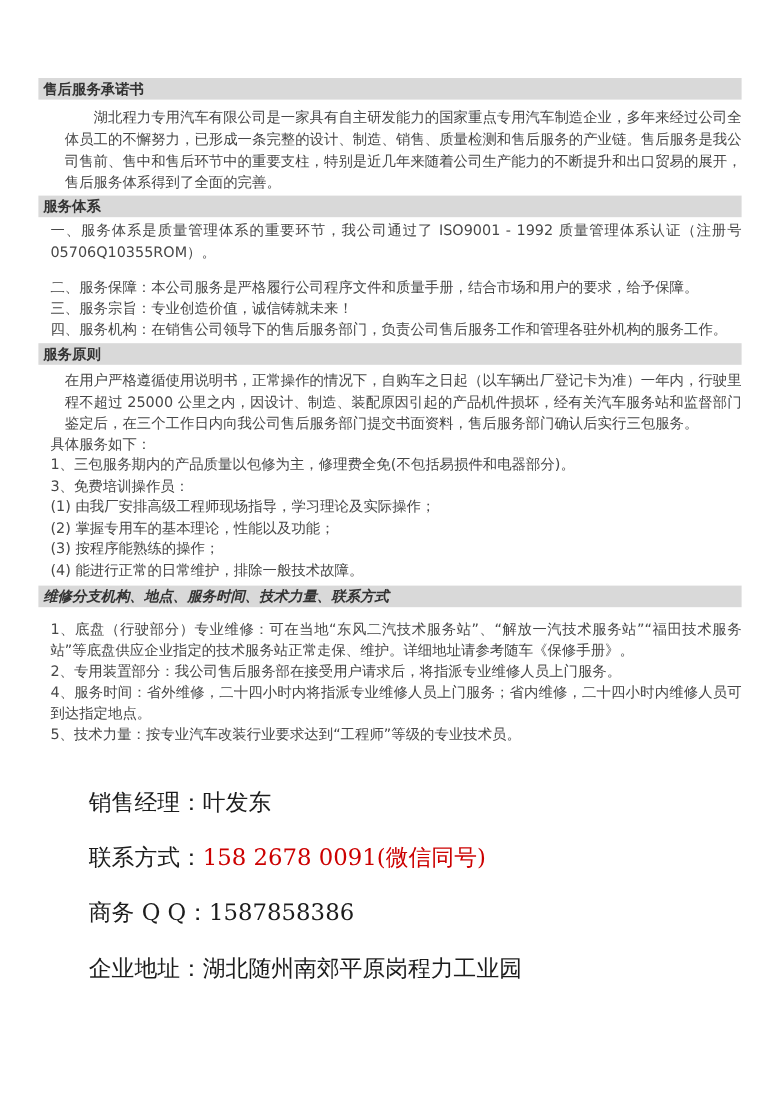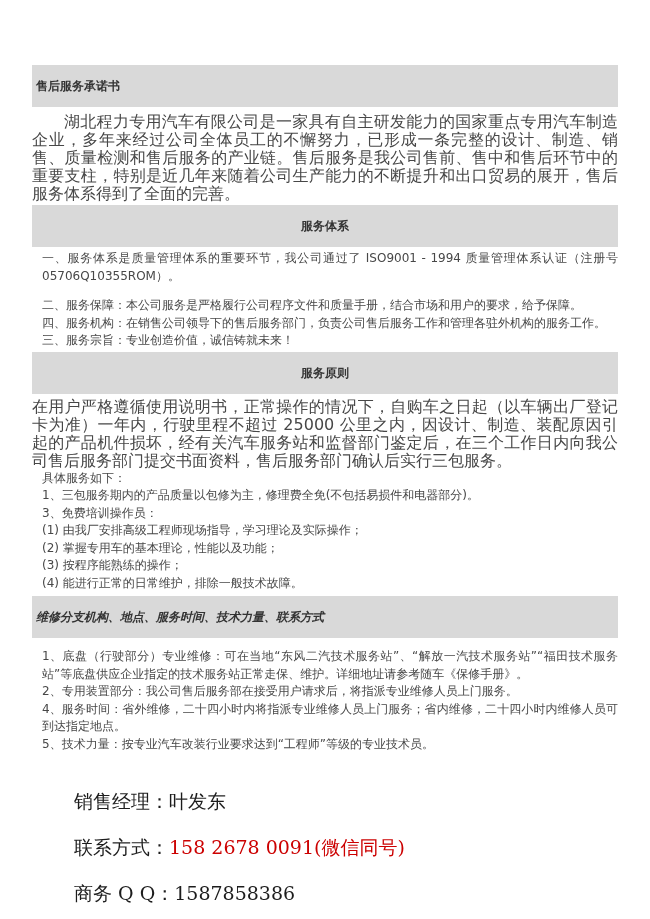--- a/index.html
+++ b/index.html
@@ -13,29 +13,29 @@
     font-family: "DejaVu Sans", "Liberation Sans", sans-serif;
     color: #474747;
     overflow: hidden;
   }
   .sec-bar {
     background: #d9d9d9;
     color: #333333;
     font-weight: bold;
     font-size: 12px;
     line-height: 14px;
-    padding: 14px 4px;
+    padding: 2px 4px;
     margin: 0;
   }
-  .sec-bar.mt-sm { margin-top: 2px; text-align: center; }
+  .sec-bar.mt-sm { margin-top: 2px; }
   .sec-bar.mt-md { margin-top: 4px; font-style: italic; }
   .para {
-    font-size: 16px;
+    font-size: 12px;
     line-height: 18px;
-    margin: 6px 0 0 0;
+    margin: 6px 0 0 22px;
     text-align: justify;
     color: #474747;
   }
   .para.indent { text-indent: 2em; }
   .para.mt-xs { margin-top: 4px; }
   .line {
     font-size: 12px;
     line-height: 17.5px;
     margin: 0 0 0 10px;
     text-align: justify;
@@ -55,24 +55,24 @@
 </style>
 </head>
 <body>
 
 <div class="page">
 
   <div class="sec-bar">售后服务承诺书</div>
   <p class="para indent">湖北程力专用汽车有限公司是一家具有自主研发能力的国家重点专用汽车制造企业，多年来经过公司全体员工的不懈努力，已形成一条完整的设计、制造、销售、质量检测和售后服务的产业链。售后服务是我公司售前、售中和售后环节中的重要支柱，特别是近几年来随着公司生产能力的不断提升和出口贸易的展开，售后服务体系得到了全面的完善。</p>
 
   <div class="sec-bar mt-sm">服务体系</div>
-  <p class="line first gap-after">一、服务体系是质量管理体系的重要环节，我公司通过了 ISO9001 - 1994 质量管理体系认证（注册号 05706Q10355ROM）。</p>
+  <p class="line first gap-after">一、服务体系是质量管理体系的重要环节，我公司通过了 ISO9001 - 1992 质量管理体系认证（注册号 05706Q10355ROM）。</p>
   <p class="line">二、服务保障：本公司服务是严格履行公司程序文件和质量手册，结合市场和用户的要求，给予保障。</p>
+  <p class="line">三、服务宗旨：专业创造价值，诚信铸就未来！</p>
   <p class="line">四、服务机构：在销售公司领导下的售后服务部门，负责公司售后服务工作和管理各驻外机构的服务工作。</p>
-  <p class="line">三、服务宗旨：专业创造价值，诚信铸就未来！</p>
 
   <div class="sec-bar mt-sm">服务原则</div>
   <p class="para mt-xs">在用户严格遵循使用说明书，正常操作的情况下，自购车之日起（以车辆出厂登记卡为准）一年内，行驶里程不超过 25000 公里之内，因设计、制造、装配原因引起的产品机件损坏，经有关汽车服务站和监督部门鉴定后，在三个工作日内向我公司售后服务部门提交书面资料，售后服务部门确认后实行三包服务。</p>
   <p class="line">具体服务如下：</p>
   <p class="line">1、三包服务期内的产品质量以包修为主，修理费全免(不包括易损件和电器部分)。</p>
   <p class="line">3、免费培训操作员：</p>
   <p class="line">(1) 由我厂安排高级工程师现场指导，学习理论及实际操作；</p>
   <p class="line">(2) 掌握专用车的基本理论，性能以及功能；</p>
   <p class="line">(3) 按程序能熟练的操作；</p>
   <p class="line">(4) 能进行正常的日常维护，排除一般技术故障。</p>

